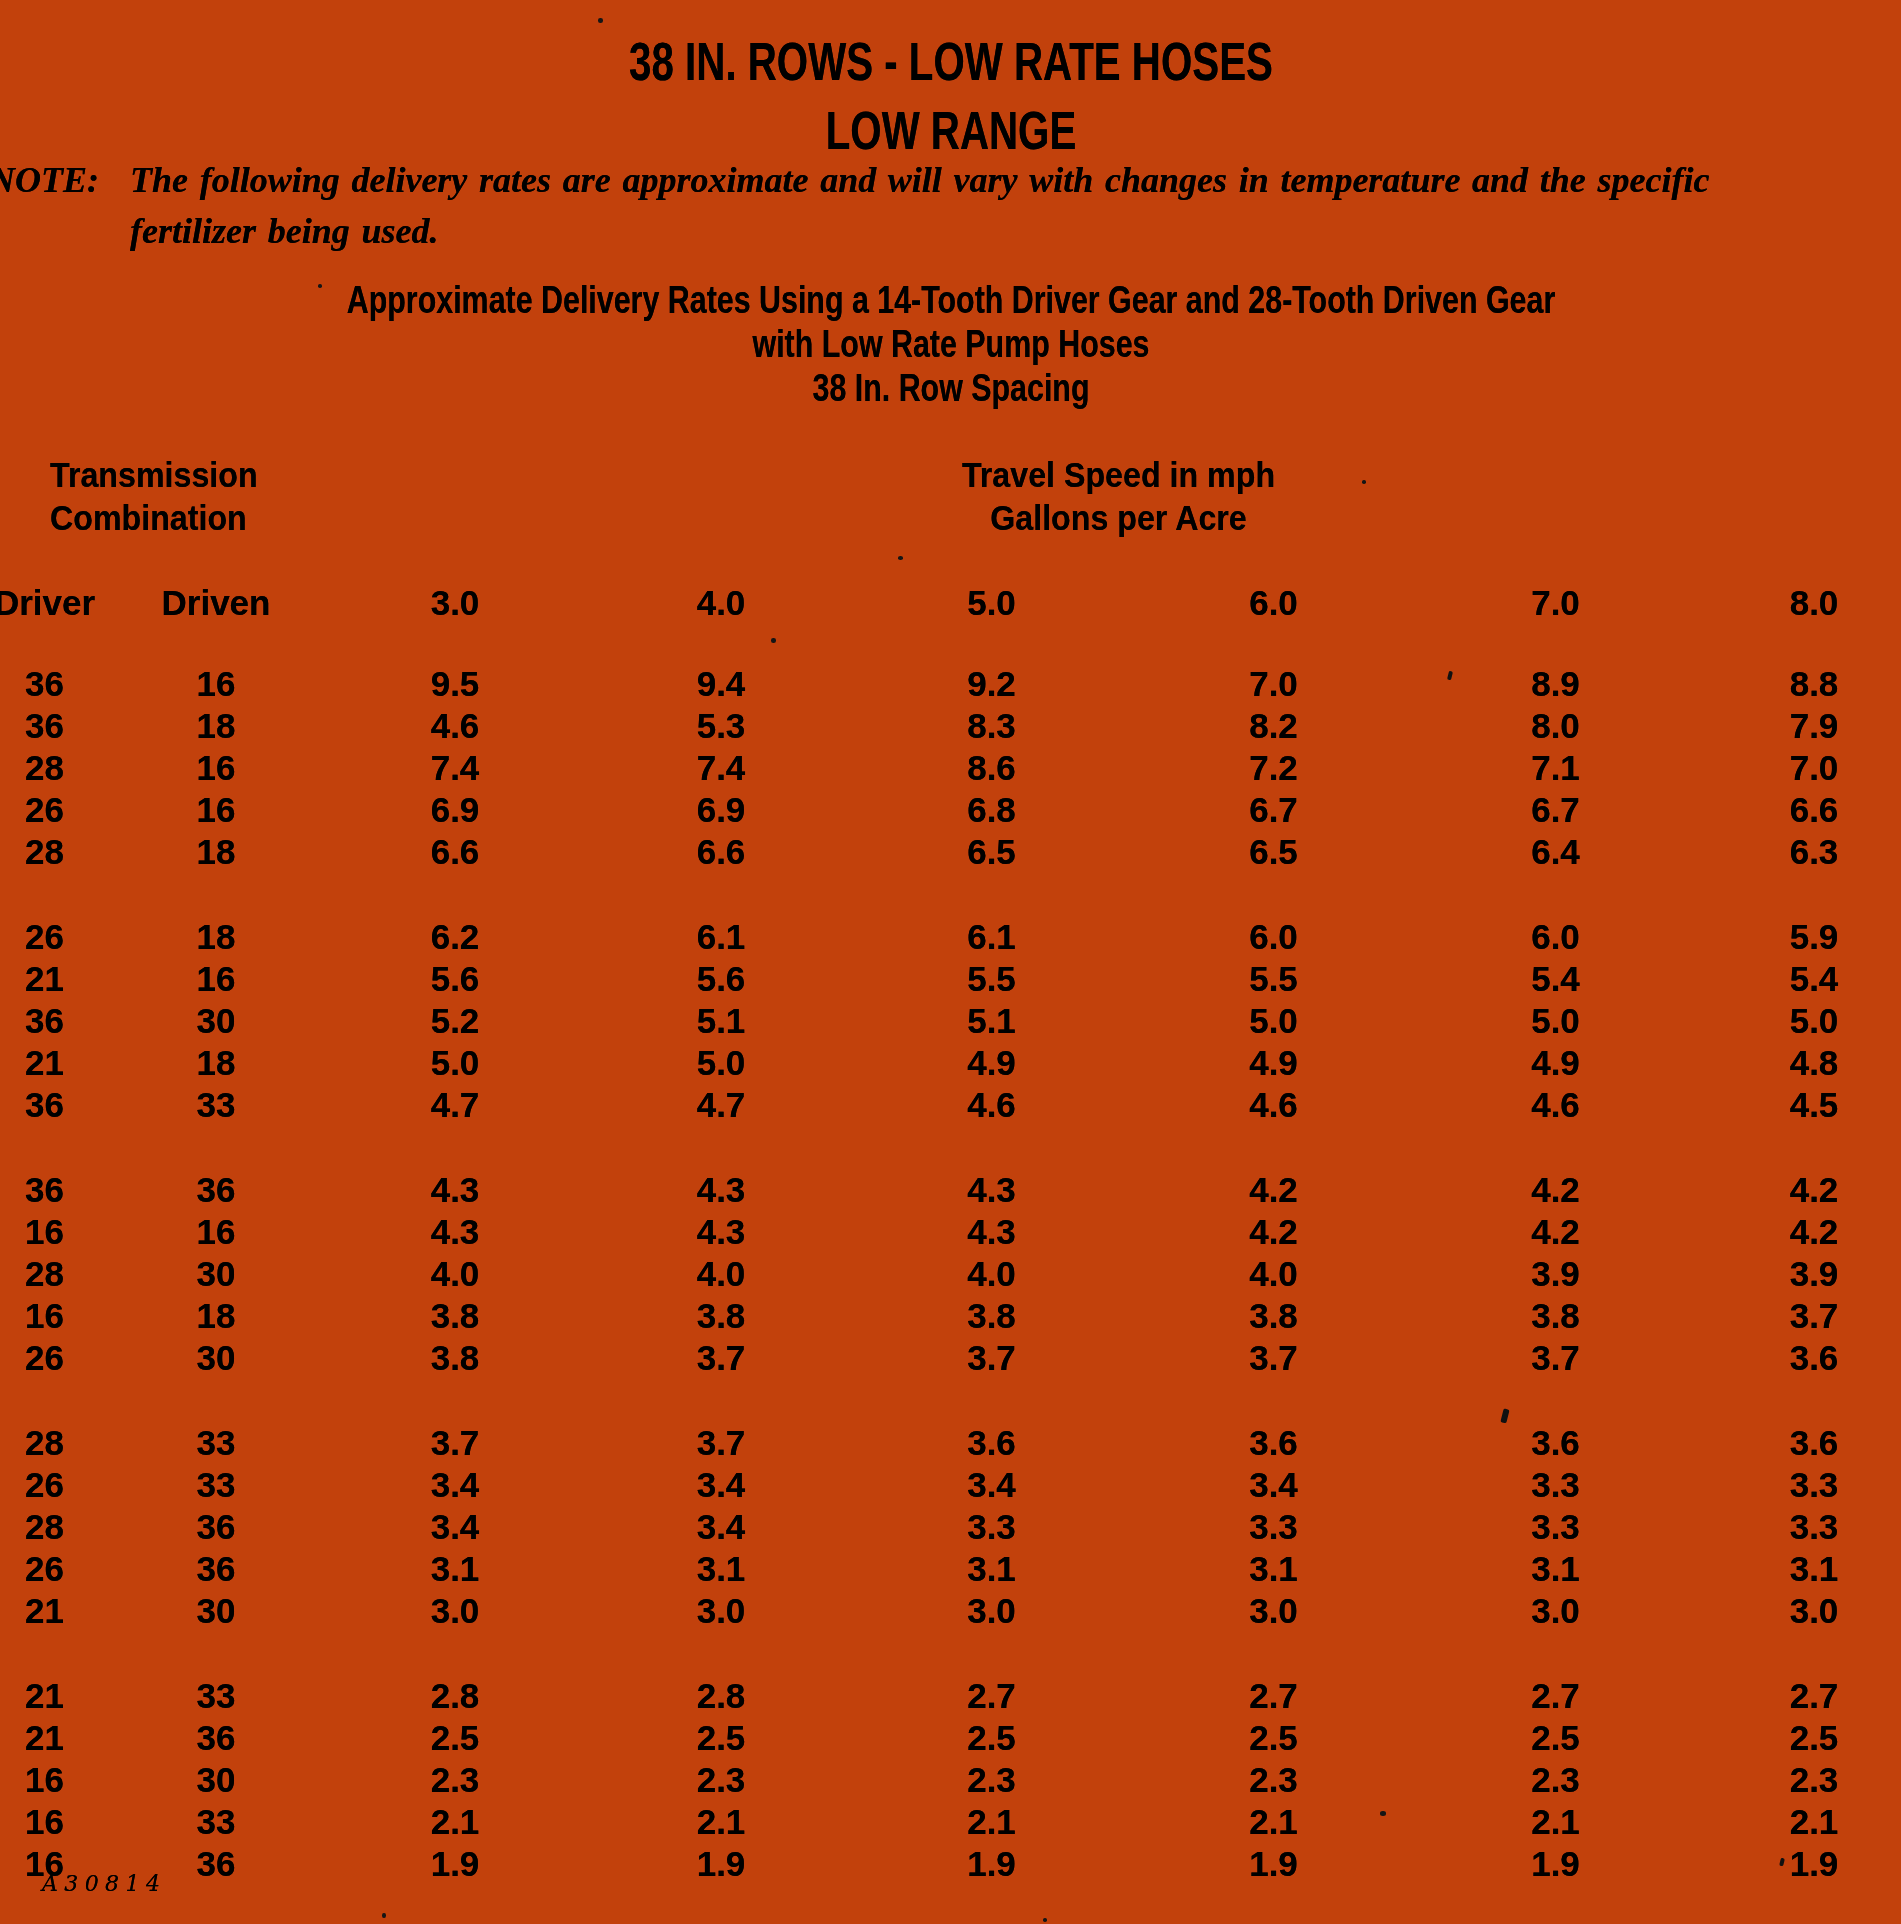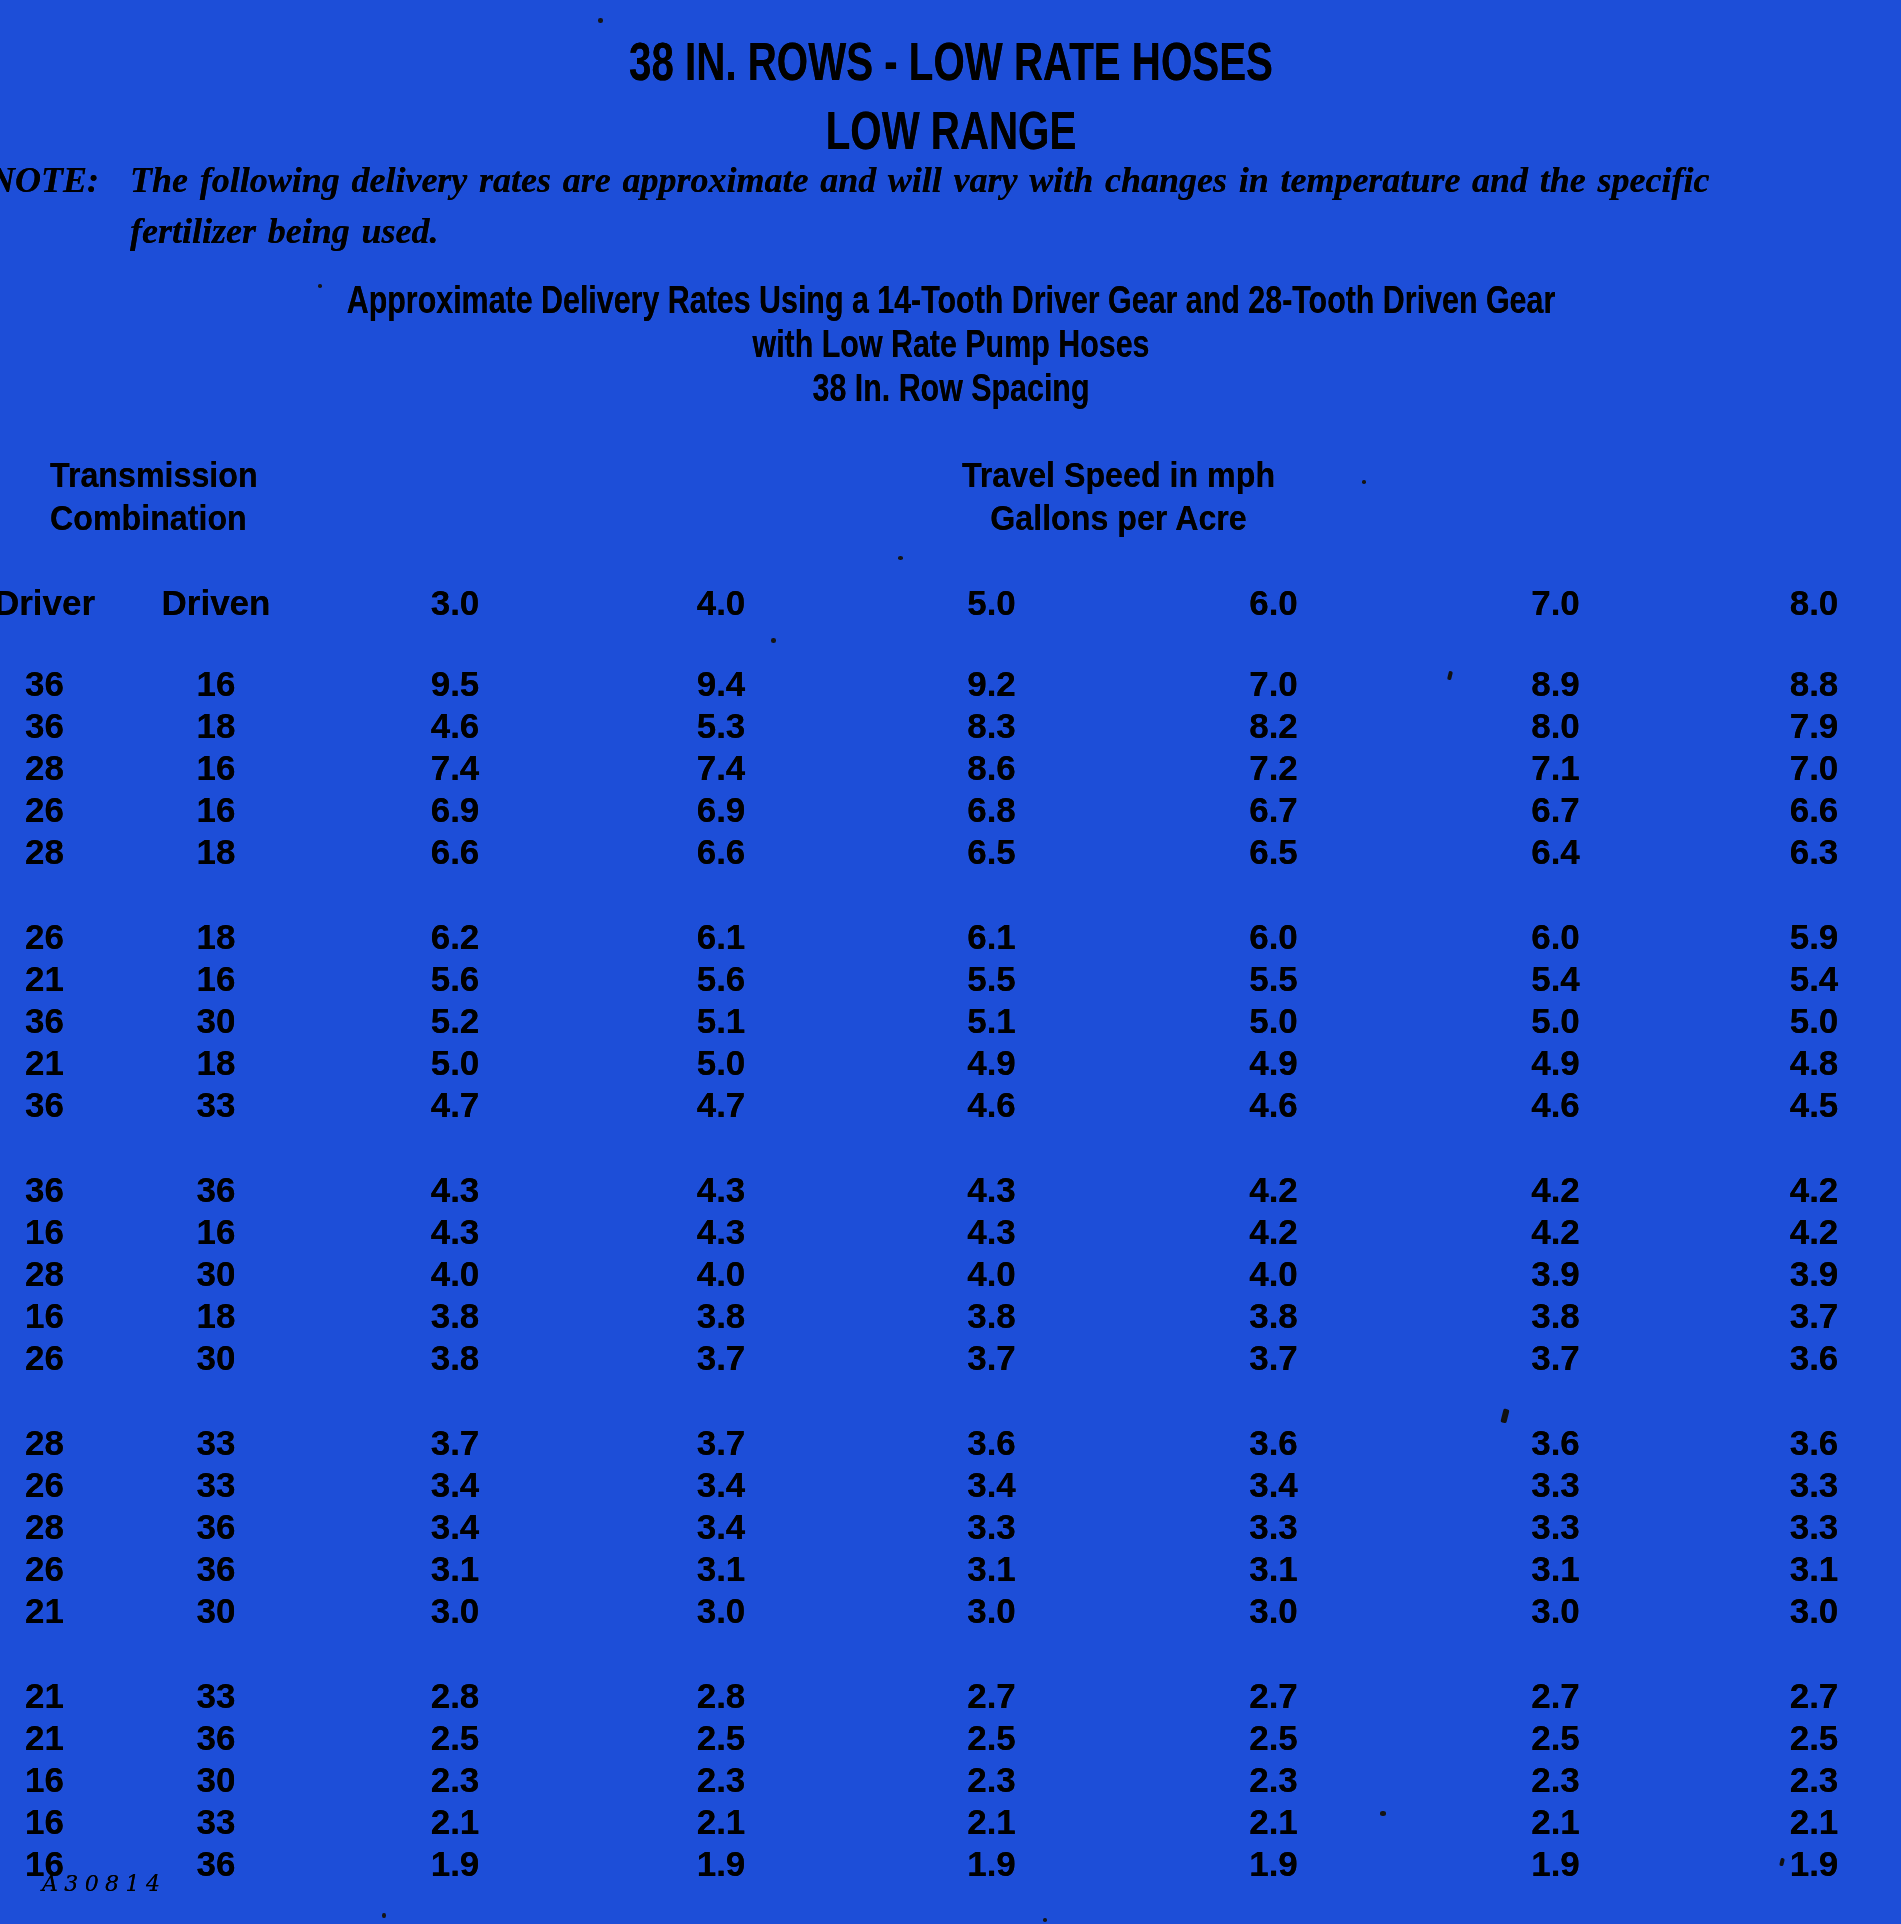--- a/index.html
+++ b/index.html
@@ -1,20 +1,20 @@
 <!DOCTYPE html>
 <html style="font-size:14.5px"><head>
 <meta charset="utf-8">
 <style>
   html, body { margin: 0; padding: 0; background: #ffffff; }
   .page {
     position: relative;
     width: 1902px;
     height: 1925px;
-    background: #1d4ed8;
+    background: #c2410c;
     overflow: hidden;
     color: #000;
     font-family: "Liberation Sans", sans-serif;
     text-shadow: 0 0 0.6px rgba(0,0,0,0.85);
   }
 
   
   .title {
     position: absolute;
     top: 27px; left: 0; width: 100%;

